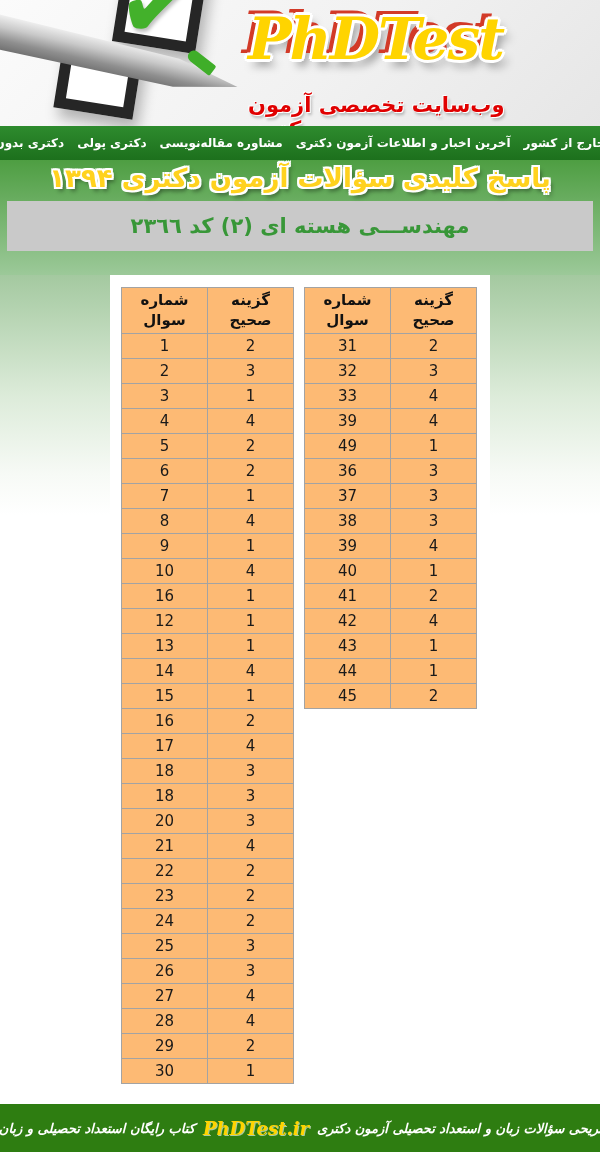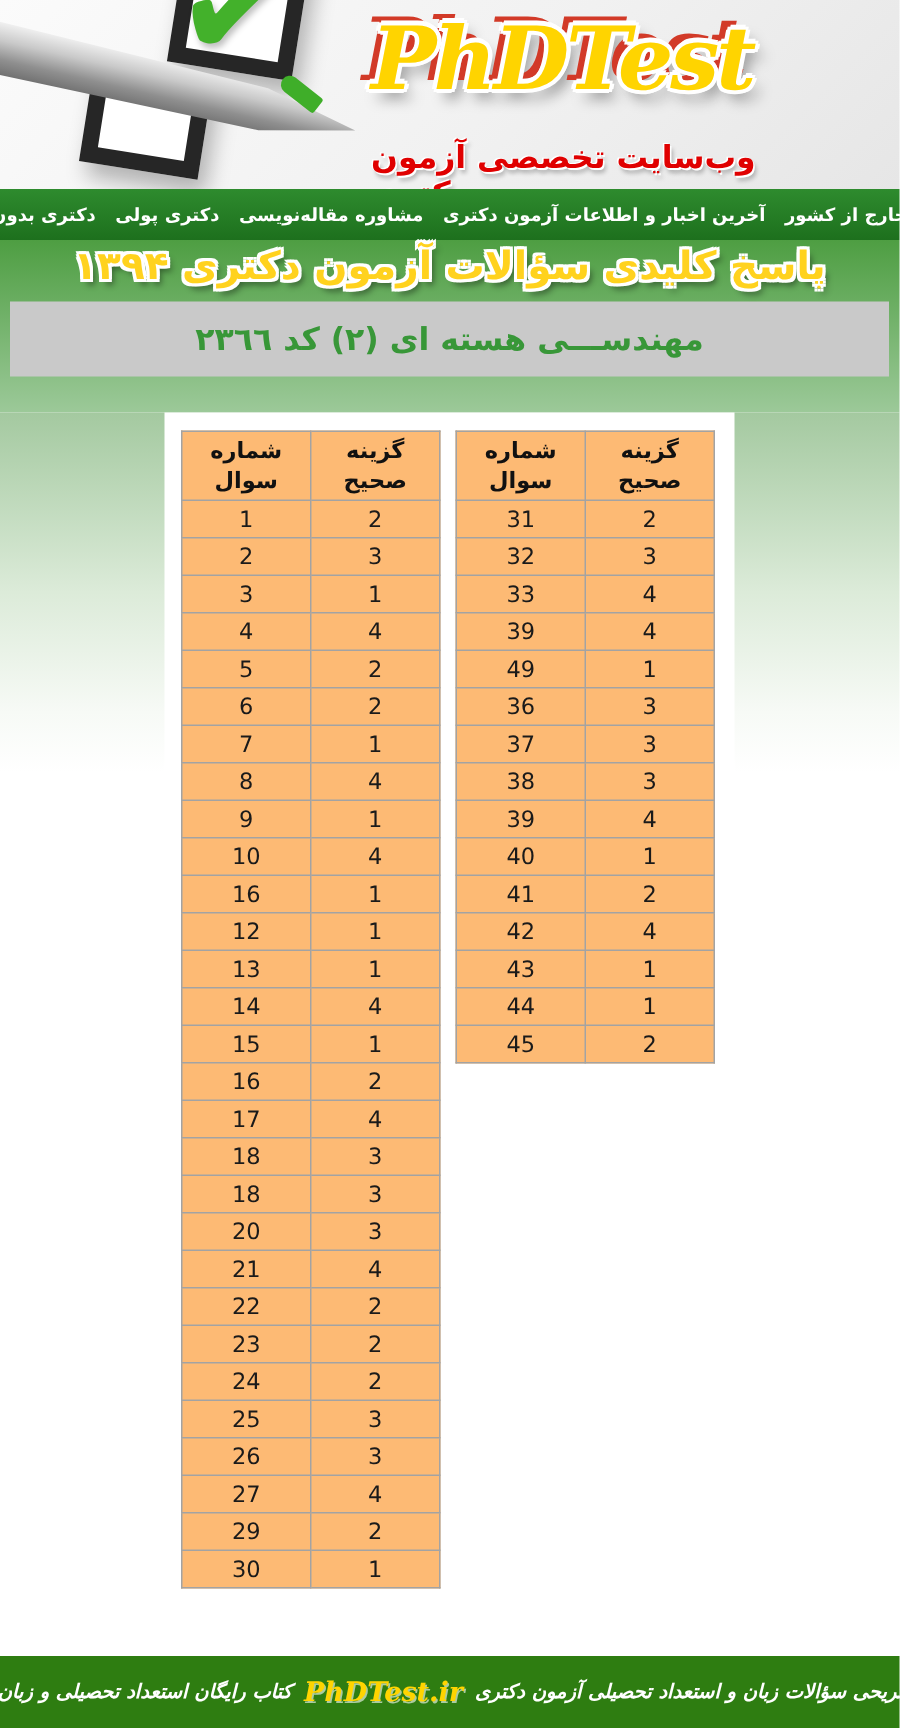--- a/index.html
+++ b/index.html
@@ -199,20 +199,24 @@
             </tr>
             <tr>
               <td>26</td>
               <td>3</td>
             </tr>
             <tr>
               <td>27</td>
               <td>4</td>
             </tr>
             <tr>
+              <td>28</td>
+              <td>4</td>
+            </tr>
+            <tr>
               <td>29</td>
               <td>2</td>
             </tr>
             <tr>
               <td>30</td>
               <td>1</td>
             </tr>
           </tbody>
       </table>
       <table class="answers">

